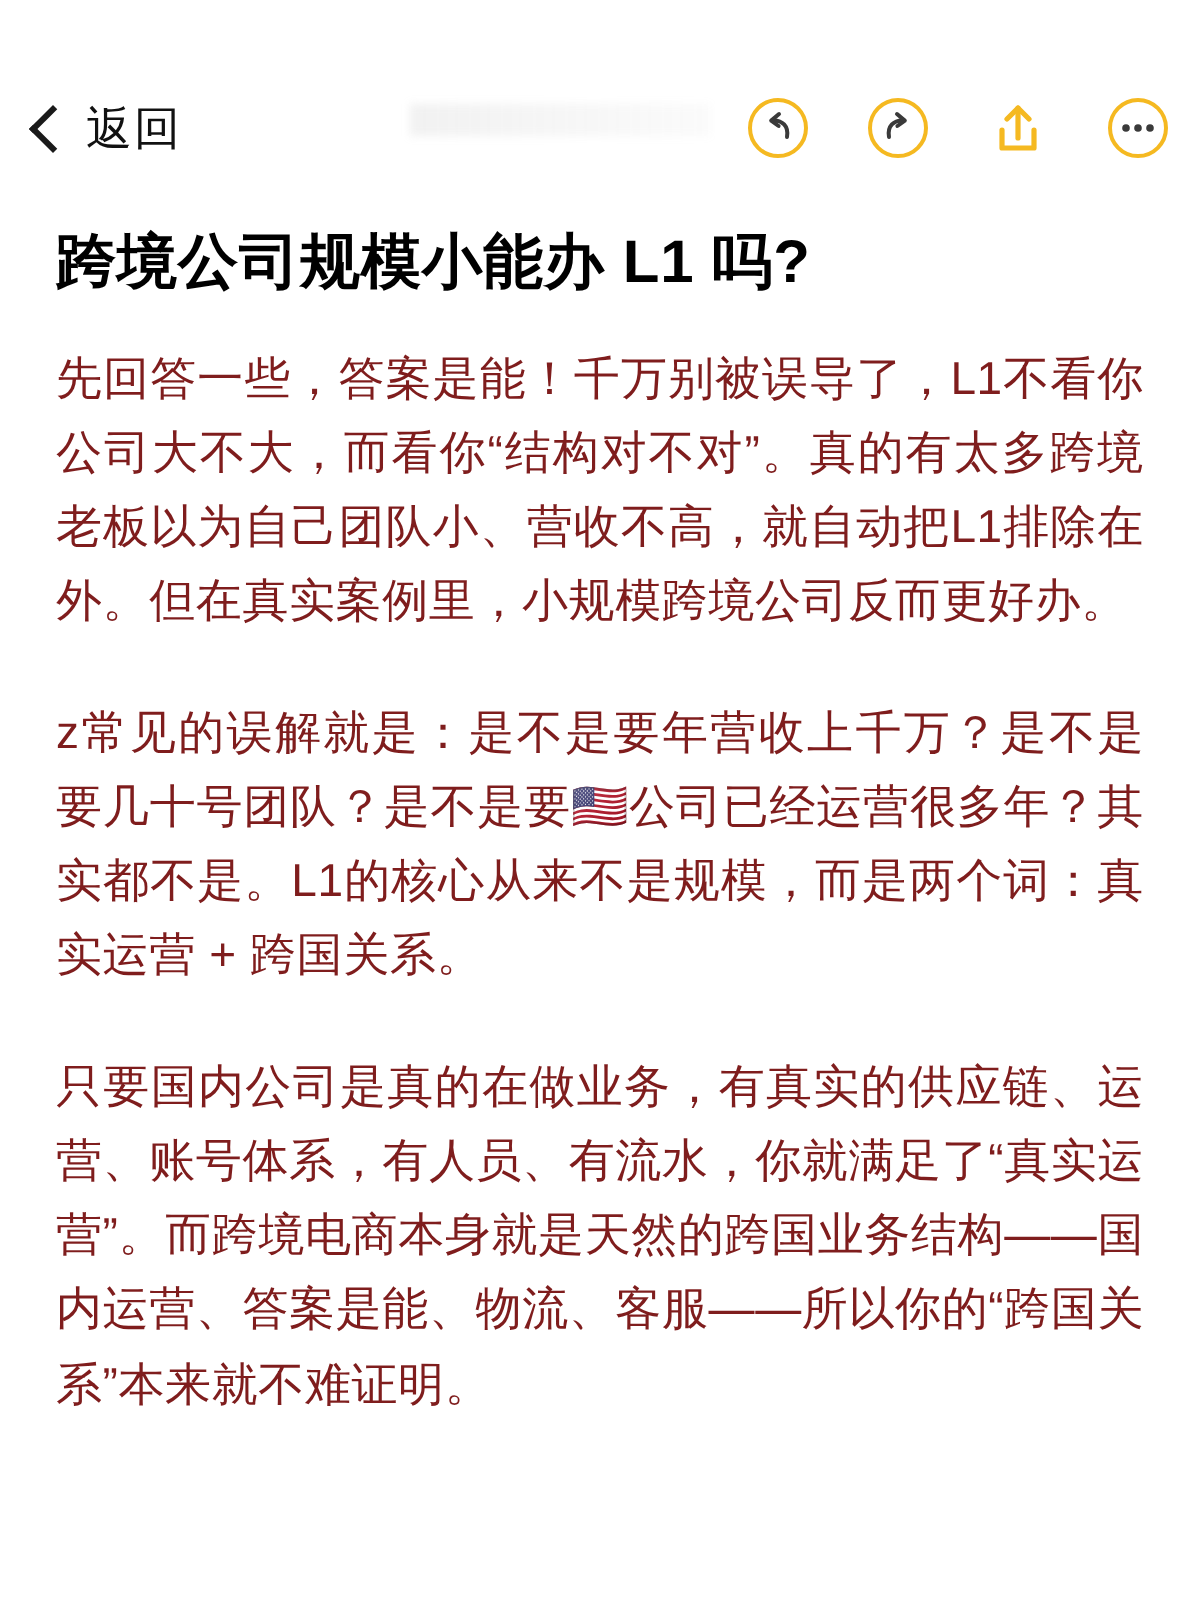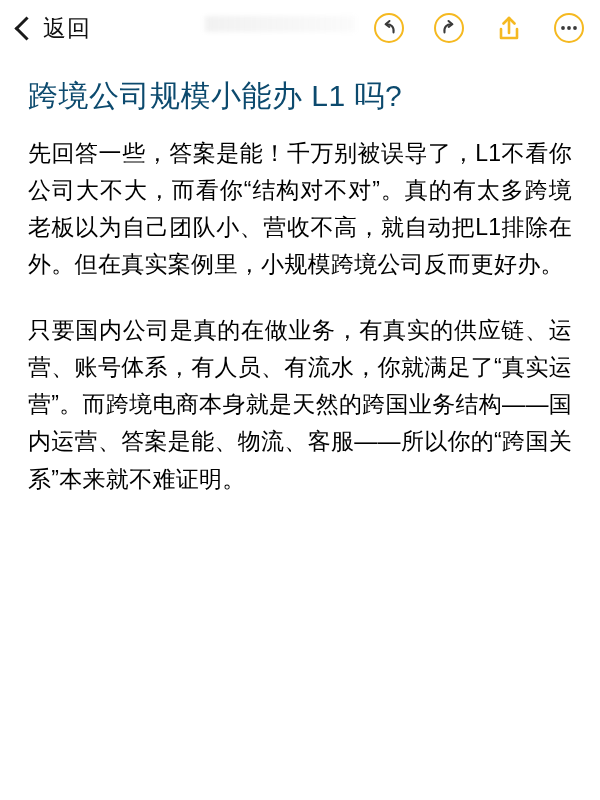--- a/index.html
+++ b/index.html
@@ -22,20 +22,21 @@
   }
 
   
   .topbar {
     position: relative;
     height: 56px;
     display: flex;
     align-items: center;
     padding: 12px 18px;
     box-sizing: border-box;
+    margin-top: 36px;
   }
   .back-btn {
     display: flex;
     align-items: center;
     gap: 6px;
     cursor: pointer;
     user-select: none;
   }
   .back-chevron {
     display: inline-block;
@@ -73,29 +74,29 @@
   .icon-btn svg { display: block; }
 
   
   .content {
     padding: 10px 28px 0 28px;
     box-sizing: border-box;
   }
   .title {
     font-size: 30px;
     line-height: 1.35;
-    font-weight: normal;
-    color: #0c4a6e;
+    font-weight: bold;
+    color: #000000;
     margin: 10px 0 18px 0;
     letter-spacing: 0.5px;
   }
   .para {
     font-size: 23px;
     line-height: 1.62;
-    color: #000000;
+    color: #7f1d1d;
     margin: 0 0 28px 0;
     letter-spacing: 0.3px;
     text-align: justify;
     text-justify: inter-character;
   }
   .para:last-child { margin-bottom: 0; }
 
   
   .watermark {
     position: absolute;
@@ -156,16 +157,17 @@
           <circle cx="22" cy="16" r="1.9" fill="#3a3a3a"></circle>
         </svg>
       </div>
 
     </div>
   </div>
 
   <div class="content">
     <h1 class="title">跨境公司规模小能办 L1 吗?</h1>
     <p class="para">先回答一些，答案是能！千万别被误导了，L1不看你公司大不大，而看你“结构对不对”。真的有太多跨境老板以为自己团队小、营收不高，就自动把L1排除在外。但在真实案例里，小规模跨境公司反而更好办。</p>
+    <p class="para">z常见的误解就是：是不是要年营收上千万？是不是要几十号团队？是不是要🇺🇸公司已经运营很多年？其实都不是。L1的核心从来不是规模，而是两个词：真实运营 + 跨国关系。</p>
     <p class="para">只要国内公司是真的在做业务，有真实的供应链、运营、账号体系，有人员、有流水，你就满足了“真实运营”。而跨境电商本身就是天然的跨国业务结构——国内运营、答案是能、物流、客服——所以你的“跨国关系”本来就不难证明。</p>
   </div>
 
 </div>
 
 </body></html>

